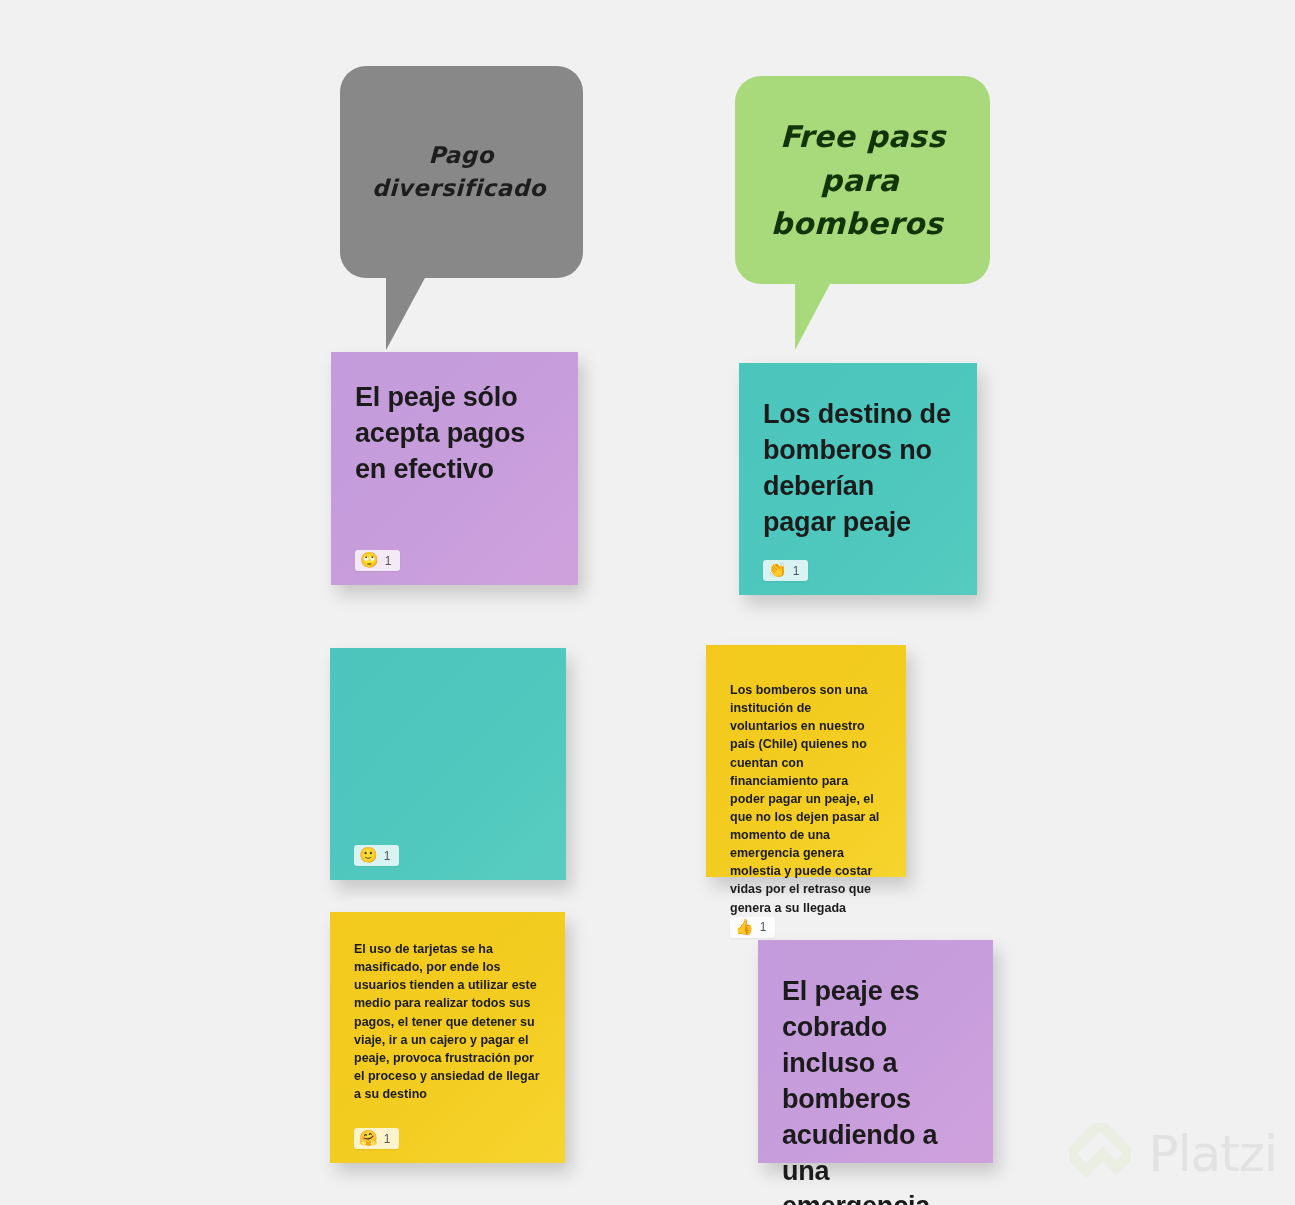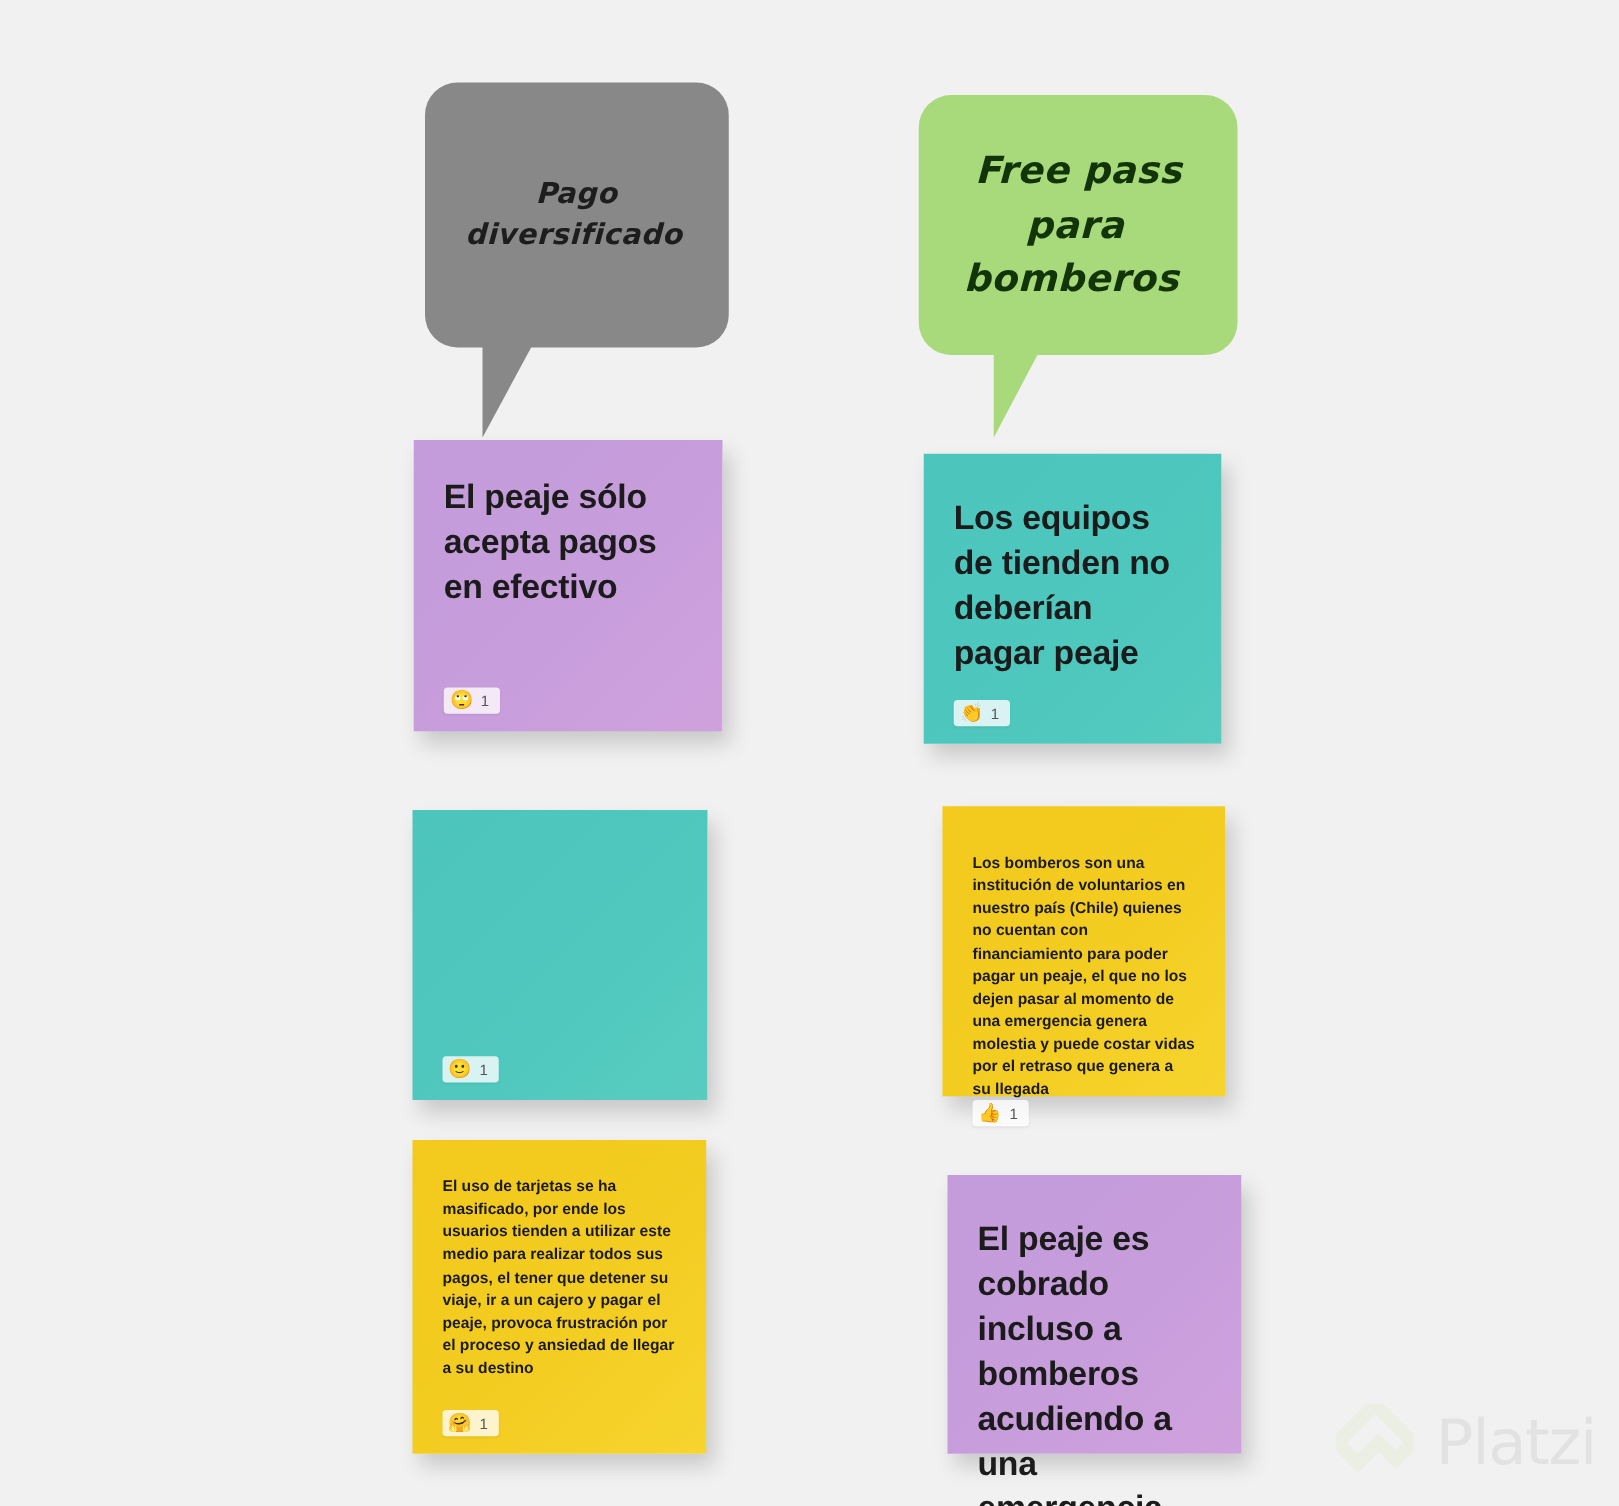--- a/index.html
+++ b/index.html
@@ -118,21 +118,21 @@
     font-family: "Liberation Sans", sans-serif;
   }
 
   
   #note-1 { left: 331px; top: 352px; width: 247px; height: 233px;
             background: linear-gradient(135deg, #c49cdb 0%, #c79ddb 55%, #cfa2dd 100%); gap: 17px; }
   #note-2 { left: 739px; top: 363px; width: 238px; height: 232px;
             background: linear-gradient(135deg, #4cc5bd 0%, #4ec7bd 60%, #56cbbf 100%); }
   #note-3 { left: 330px; top: 648px; width: 236px; height: 232px;
             background: linear-gradient(135deg, #4cc5bd 0%, #50c8be 60%, #59ccc0 100%); }
-  #note-4 { left: 754px; top: 645px; width: 226px; height: 232px;
+  #note-4 { left: 706px; top: 645px; width: 200px; height: 232px;
             background: linear-gradient(135deg, #f2c91c 0%, #f4cd22 60%, #f6d52e 100%); }
   #note-5 { left: 330px; top: 912px; width: 235px; height: 251px;
             background: linear-gradient(135deg, #f2c91c 0%, #f4cd22 60%, #f6d52e 100%); align-items: center; }
   #note-6 { left: 758px; top: 940px; width: 235px; height: 223px;
             background: linear-gradient(135deg, #c49cdb 0%, #c79ddb 55%, #cfa2dd 100%); }
 
   #note-4 .note-text.small { margin-top: 8px; }
   #note-2 .note-text.big, #note-6 .note-text.big { margin-top: 6px; }
 
   
@@ -174,21 +174,21 @@
   <div class="note" id="note-1">
     <div class="note-text big">El peaje sólo acepta pagos en efectivo</div>
     <div class="spacer"></div>
     <div class="reaction">
       <span class="emoji">🙄</span>
       <span class="count">1</span>
     </div>
   </div>
 
   <div class="note" id="note-2">
-    <div class="note-text big">Los equipos de tienden no deberían pagar peaje</div>
+    <div class="note-text big">Los destino de bomberos no deberían pagar peaje</div>
     <div class="spacer"></div>
     <div class="reaction">
       <span class="emoji">👏</span>
       <span class="count">1</span>
     </div>
   </div>
 
   <div class="note" id="note-3">
     <div class="spacer"></div>
     <div class="reaction">

